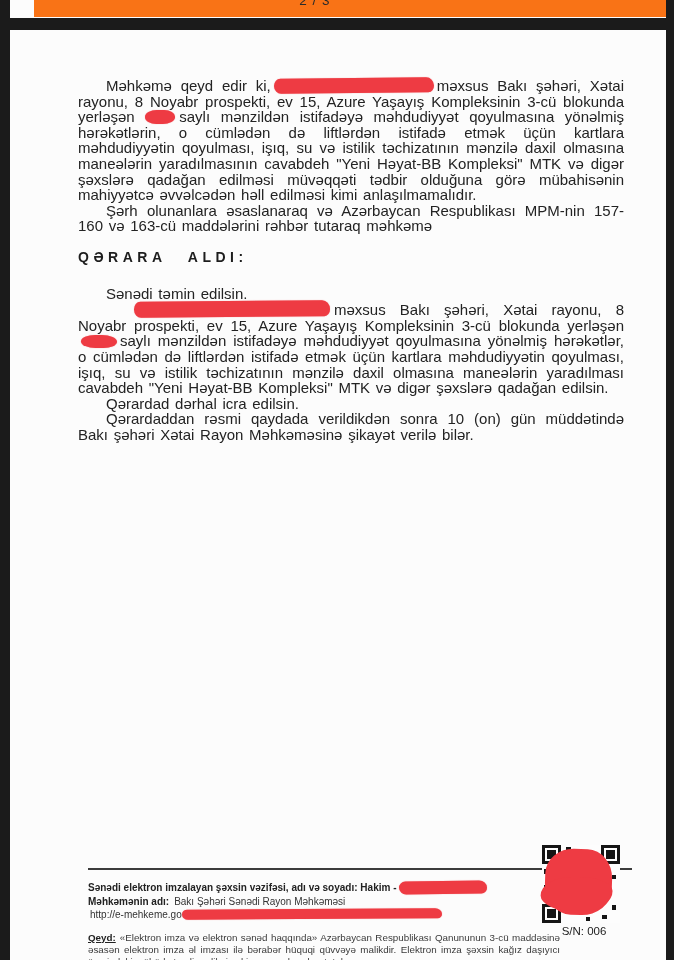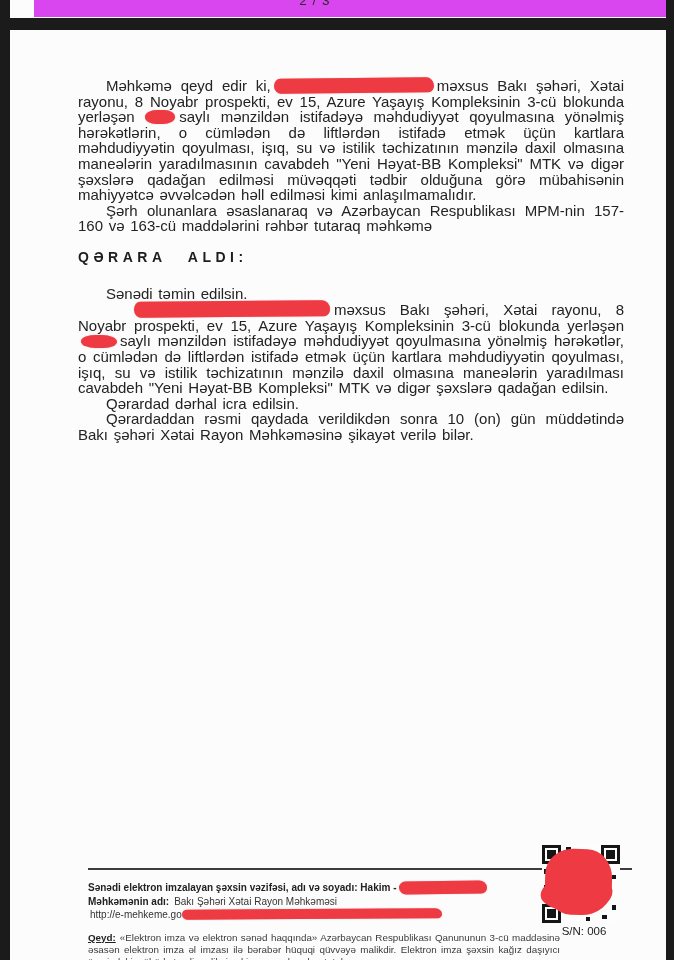--- a/index.html
+++ b/index.html
@@ -8,21 +8,21 @@
     background:#fcfcfc;
     font-family:"Liberation Sans", sans-serif;
     color:#222;
   }
   
   .bar-left  { position:absolute; left:0; top:0; width:10px; height:960px; background:#1b1b1b; }
   .bar-right { position:absolute; right:0; top:0; width:8px; height:960px; background:#1b1b1b; }
   .band      { position:absolute; left:0; top:18px; width:674px; height:12px; background:#1b1b1b; }
 
   
-  .prev-strip { position:absolute; left:10px; right:8px; top:0; height:17px; background:#d946ef; overflow:hidden;margin-left:24px; }
+  .prev-strip { position:absolute; left:10px; right:8px; top:0; height:17px; background:#f97316; overflow:hidden;margin-left:24px; }
   .prev-page-num {
     position:absolute; left:0; right:70px; top:-7px; text-align:center;
     font-size:13.5px; color:#2b2b2b; letter-spacing:1px;
   }
 
   
   .page { position:absolute; left:10px; right:8px; top:30px; bottom:0; background:#fcfcfc; }
   .content { position:absolute; left:68px; top:48px; width:546px; }
 
   .para {
@@ -107,21 +107,21 @@
 
       <p class="para">Qərardaddan rəsmi qaydada verildikdən sonra 10 (on) gün müddətində Bakı şəhəri Xətai Rayon Məhkəməsinə şikayət verilə bilər.</p>
 
 
     </div>
 
     <div class="sep-line"></div>
 
     <div class="footer-text">
       <div><span class="f-label">Sənədi elektron imzalayan şəxsin vəzifəsi, adı və soyadı: Hakim -</span> <span class="redact r-f1"></span></div>
-      <div><span class="f-label">Məhkəmənin adı:</span><span class="f-value">Bakı Şəhəri Xətai Rayon Məhkəməsi</span></div>
+      <div><span class="f-label">Məhkəmənin adı:</span><span class="f-value">Bakı Şəhəri Sənədi Rayon Məhkəməsi</span></div>
       <div class="url-line"><span>http://e-mehkeme.go</span><span class="redact r-url"></span></div>
       <div class="qeyd"><span class="qeyd-label">Qeyd:</span><span>«Elektron imza və elektron sənəd haqqında» Azərbaycan Respublikası Qanununun 3-cü maddəsinə əsasən elektron imza əl imzası ilə bərabər hüquqi qüvvəyə malikdir. Elektron imza şəxsin kağız daşıyıcı üzərindəki möhürlə təsdiq edilmiş əl imzasına bərabər tutulur.</span></div>
     </div>
 
   </div>
 
   <div class="qr">
     <span class="fp fp-tl"></span>
     <span class="fp fp-tr"></span>
     <span class="fp fp-bl"></span>

